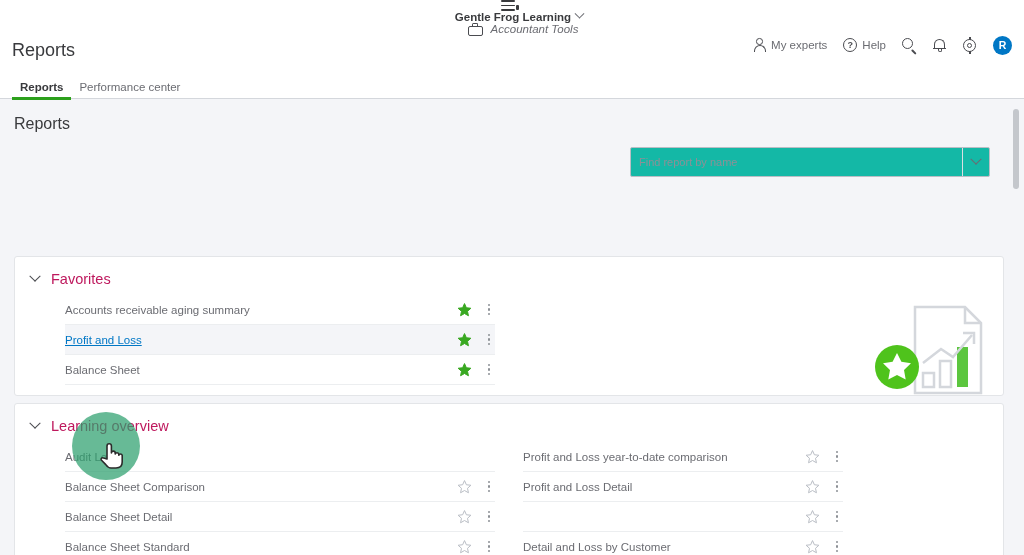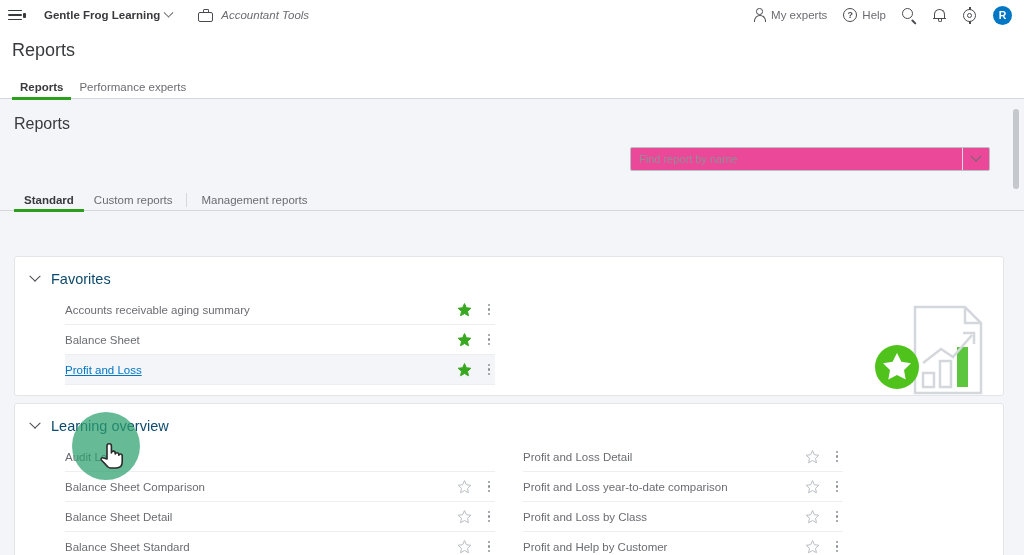--- a/index.html
+++ b/index.html
@@ -10,20 +10,21 @@
     overflow: hidden;
   }
   body { position: relative; }
 
   
   .topbar {
     height: 30px; background: #ffffff;
     display: flex; align-items: center;
     padding: 0 12px 0 8px;
     position: relative;
+    flex-direction: column;
   }
   .hamburger { width: 18px; height: 14px; display:flex; flex-direction:column; justify-content:center; gap:3px; cursor:pointer; position:relative;}
   .hamburger i { display:block; height:1.6px; background:#393a3d; border-radius:1px; }
   .hamburger i:nth-child(1){width:14px;}
   .hamburger i:nth-child(2){width:14px;}
   .hamburger i:nth-child(3){width:14px;}
   .hamburger .dot{position:absolute; right:0; top:5px; width:3px;height:5px;background:#393a3d;border-radius:1px;}
 
   .company {
     margin-left: 18px; font-size: 11.5px; font-weight: bold; color: #393a3d;
@@ -65,40 +66,40 @@
   .ptab { font-size:11.5px; color:#6b6c72; padding:0 8px 6px 8px; cursor:pointer; position:relative; z-index:1;}
   .ptab.active { color:#393a3d; font-weight:bold; }
   .ptab.active::after{content:"";position:absolute;left:0;right:0;bottom:-1px;height:3px;background:#2ca01c;}
 
   
   .body-area { background:#f4f5f8; height:457px; position:relative; }
 
   .section-title{ font-size:16px; color:#393a3d; padding:16px 0 0 14px;}
 
   .searchrow{ display:flex; justify-content:flex-end; padding:14px 34px 0 0;}
-  .searchbox{ width:360px; height:24px; display:flex; background:#ec4899; border:1px solid #babec5; border-radius:2px;}
+  .searchbox{ width:360px; height:30px; display:flex; background:#14b8a6; border:1px solid #babec5; border-radius:2px;}
   .searchbox input{ flex:1; border:none; outline:none; background:transparent; font-size:11px; color:#393a3d; padding:0 8px; font-family:"Liberation Sans", sans-serif;}
   .searchbox input::placeholder{ color:#8d9096;}
   .drop{ width:27px; border-left:1px solid #dcdee2; display:flex; align-items:center; justify-content:center; cursor:pointer;}
   .drop .c{ width:8px;height:8px;border-right:1.5px solid #6b6c72;border-bottom:1.5px solid #6b6c72; transform:rotate(45deg) translate(-2px,-2px);}
 
   
   .sec-tabs{ display:flex; align-items:flex-end; margin-top:18px; padding-left:14px; height:22px; position:relative;}
   .sec-tabs::after{content:"";position:absolute;left:0;right:0;bottom:0;height:1px;background:#d4d7dc;}
   .stab{ font-size:11.5px; color:#6b6c72; padding:0 10px 5px 10px; cursor:pointer; position:relative; z-index:1;}
   .stab.active{ color:#393a3d; font-weight:bold;}
   .stab.active::after{content:"";position:absolute;left:0;right:0;bottom:-1px;height:3px;background:#2ca01c;}
   .stab-div{ width:1px; height:14px; background:#d4d7dc; margin:0 4px 4px 4px;}
 
   
   .scrollwrap{ position:absolute; left:0; right:0; top:150px; bottom:0; overflow:hidden; }
   .card{ background:#ffffff; border:1px solid #e3e5e8; border-radius:3px; margin:7px 20px 0 14px; padding:14px 0 10px 0; position:relative;}
   .card-head{ display:flex; align-items:center; gap:12px; padding-left:16px; }
   .caret{ width:8px;height:8px;border-right:1.6px solid #4a4b50;border-bottom:1.6px solid #4a4b50; transform:rotate(45deg) translate(-2px,-2px); cursor:pointer; flex:none;}
-  .card-title{ font-size:14.5px; color:#0c4a6e;}
+  .card-title{ font-size:14.5px; color:#be185d;}
 
   .cols{ display:flex; margin-top:8px; }
   .col{ width:50%; padding:0 14px 0 50px;}
   .col.right{ padding-left:14px; padding-right:160px;}
 
   .rrow{ display:flex; align-items:center; height:30px; border-bottom:1px solid #eceef0; cursor:pointer; position:relative;justify-content:flex-end;}
   .rrow.hover{ background:#f4f5f8; }
   .rname{ font-size:11.5px; color:#6b6c72; flex:1; white-space:nowrap; overflow:hidden;}
   .rrow.hover .rname{ color:#0077c5; text-decoration:underline;}
   .star{ width:15px; height:15px; flex:none; margin-right:11px; }
@@ -169,42 +170,36 @@
         <span class="tooth" style="bottom:-1px"></span>
     </div>
     <div class="avatar">R</div>
   </div>
 </div>
 
 <div class="pagetitle">Reports</div>
 
 <div class="primary-tabs">
   <div class="ptab active">Reports</div>
-  <div class="ptab">Performance experts</div>
+  <div class="ptab">Performance center</div>
 </div>
 
 <div class="body-area">
 
   <div class="section-title">Reports</div>
 
   <div class="searchrow">
     <div class="searchbox">
       <input type="text" placeholder="Find report by name" style="">
       <div class="drop">
           <span class="c"></span>
         </div>
     </div>
   </div>
 
-  <div class="sec-tabs">
-    <div class="stab active">Standard</div>
-    <div class="stab">Custom reports</div>
-    <div class="stab-div"></div>
-    <div class="stab">Management reports</div>
-  </div>
 
   <div class="scrollwrap">
 
     <div class="card">
       <div class="card-head">
         <span class="caret"></span>
         <span class="card-title">Favorites</span>
       </div>
       <div class="cols">
         <div class="col" id="fav-left">
@@ -212,33 +207,33 @@
               <span class="rname">Accounts receivable aging summary</span>
               <svg class="star" viewBox="0 0 24 24">
                 <path d="M12 2.5 L15 9.2 L22.2 10 L16.8 14.9 L18.3 22 L12 18.4 L5.7 22 L7.2 14.9 L1.8 10 L9 9.2 Z" fill="#39a821" stroke="#39a821" stroke-width="1.6" stroke-linejoin="round"></path>
               </svg>
               <span class="kebab">
                 <i></i>
                 <i></i>
                 <i></i>
               </span>
             </div>
-            <div class="rrow">
-              <span class="rname">Balance Sheet</span>
-              <svg class="star" viewBox="0 0 24 24">
-                <path d="M12 2.5 L15 9.2 L22.2 10 L16.8 14.9 L18.3 22 L12 18.4 L5.7 22 L7.2 14.9 L1.8 10 L9 9.2 Z" fill="#39a821" stroke="#39a821" stroke-width="1.6" stroke-linejoin="round"></path>
-              </svg>
-              <span class="kebab">
-                <i></i>
-                <i></i>
-                <i></i>
-              </span>
-            </div>
             <div class="rrow hover">
               <span class="rname">Profit and Loss</span>
+              <svg class="star" viewBox="0 0 24 24">
+                <path d="M12 2.5 L15 9.2 L22.2 10 L16.8 14.9 L18.3 22 L12 18.4 L5.7 22 L7.2 14.9 L1.8 10 L9 9.2 Z" fill="#39a821" stroke="#39a821" stroke-width="1.6" stroke-linejoin="round"></path>
+              </svg>
+              <span class="kebab">
+                <i></i>
+                <i></i>
+                <i></i>
+              </span>
+            </div>
+            <div class="rrow">
+              <span class="rname">Balance Sheet</span>
               <svg class="star" viewBox="0 0 24 24">
                 <path d="M12 2.5 L15 9.2 L22.2 10 L16.8 14.9 L18.3 22 L12 18.4 L5.7 22 L7.2 14.9 L1.8 10 L9 9.2 Z" fill="#39a821" stroke="#39a821" stroke-width="1.6" stroke-linejoin="round"></path>
               </svg>
               <span class="kebab">
                 <i></i>
                 <i></i>
                 <i></i>
               </span>
             </div>
           </div>
@@ -298,54 +293,53 @@
               </svg>
               <span class="kebab">
                 <i></i>
                 <i></i>
                 <i></i>
               </span>
             </div>
           </div>
         <div class="col right" id="bo-right">
             <div class="rrow">
+              <span class="rname">Profit and Loss year-to-date comparison</span>
+              <svg class="star" viewBox="0 0 24 24">
+                <path d="M12 2.5 L15 9.2 L22.2 10 L16.8 14.9 L18.3 22 L12 18.4 L5.7 22 L7.2 14.9 L1.8 10 L9 9.2 Z" fill="none" stroke="#babec5" stroke-width="1.6" stroke-linejoin="round"></path>
+              </svg>
+              <span class="kebab">
+                <i></i>
+                <i></i>
+                <i></i>
+              </span>
+            </div>
+            <div class="rrow">
               <span class="rname">Profit and Loss Detail</span>
               <svg class="star" viewBox="0 0 24 24">
                 <path d="M12 2.5 L15 9.2 L22.2 10 L16.8 14.9 L18.3 22 L12 18.4 L5.7 22 L7.2 14.9 L1.8 10 L9 9.2 Z" fill="none" stroke="#babec5" stroke-width="1.6" stroke-linejoin="round"></path>
               </svg>
               <span class="kebab">
                 <i></i>
                 <i></i>
                 <i></i>
               </span>
             </div>
             <div class="rrow">
-              <span class="rname">Profit and Loss year-to-date comparison</span>
-              <svg class="star" viewBox="0 0 24 24">
-                <path d="M12 2.5 L15 9.2 L22.2 10 L16.8 14.9 L18.3 22 L12 18.4 L5.7 22 L7.2 14.9 L1.8 10 L9 9.2 Z" fill="none" stroke="#babec5" stroke-width="1.6" stroke-linejoin="round"></path>
-              </svg>
-              <span class="kebab">
-                <i></i>
-                <i></i>
-                <i></i>
-              </span>
-            </div>
-            <div class="rrow">
-              <span class="rname">Profit and Loss by Class</span>
-              <svg class="star" viewBox="0 0 24 24">
-                <path d="M12 2.5 L15 9.2 L22.2 10 L16.8 14.9 L18.3 22 L12 18.4 L5.7 22 L7.2 14.9 L1.8 10 L9 9.2 Z" fill="none" stroke="#babec5" stroke-width="1.6" stroke-linejoin="round"></path>
-              </svg>
-              <span class="kebab">
-                <i></i>
-                <i></i>
-                <i></i>
-              </span>
-            </div>
-            <div class="rrow">
-              <span class="rname">Profit and Help by Customer</span>
+              <svg class="star" viewBox="0 0 24 24">
+                <path d="M12 2.5 L15 9.2 L22.2 10 L16.8 14.9 L18.3 22 L12 18.4 L5.7 22 L7.2 14.9 L1.8 10 L9 9.2 Z" fill="none" stroke="#babec5" stroke-width="1.6" stroke-linejoin="round"></path>
+              </svg>
+              <span class="kebab">
+                <i></i>
+                <i></i>
+                <i></i>
+              </span>
+            </div>
+            <div class="rrow">
+              <span class="rname">Detail and Loss by Customer</span>
               <svg class="star" viewBox="0 0 24 24">
                 <path d="M12 2.5 L15 9.2 L22.2 10 L16.8 14.9 L18.3 22 L12 18.4 L5.7 22 L7.2 14.9 L1.8 10 L9 9.2 Z" fill="none" stroke="#babec5" stroke-width="1.6" stroke-linejoin="round"></path>
               </svg>
               <span class="kebab">
                 <i></i>
                 <i></i>
                 <i></i>
               </span>
             </div>
           </div>

